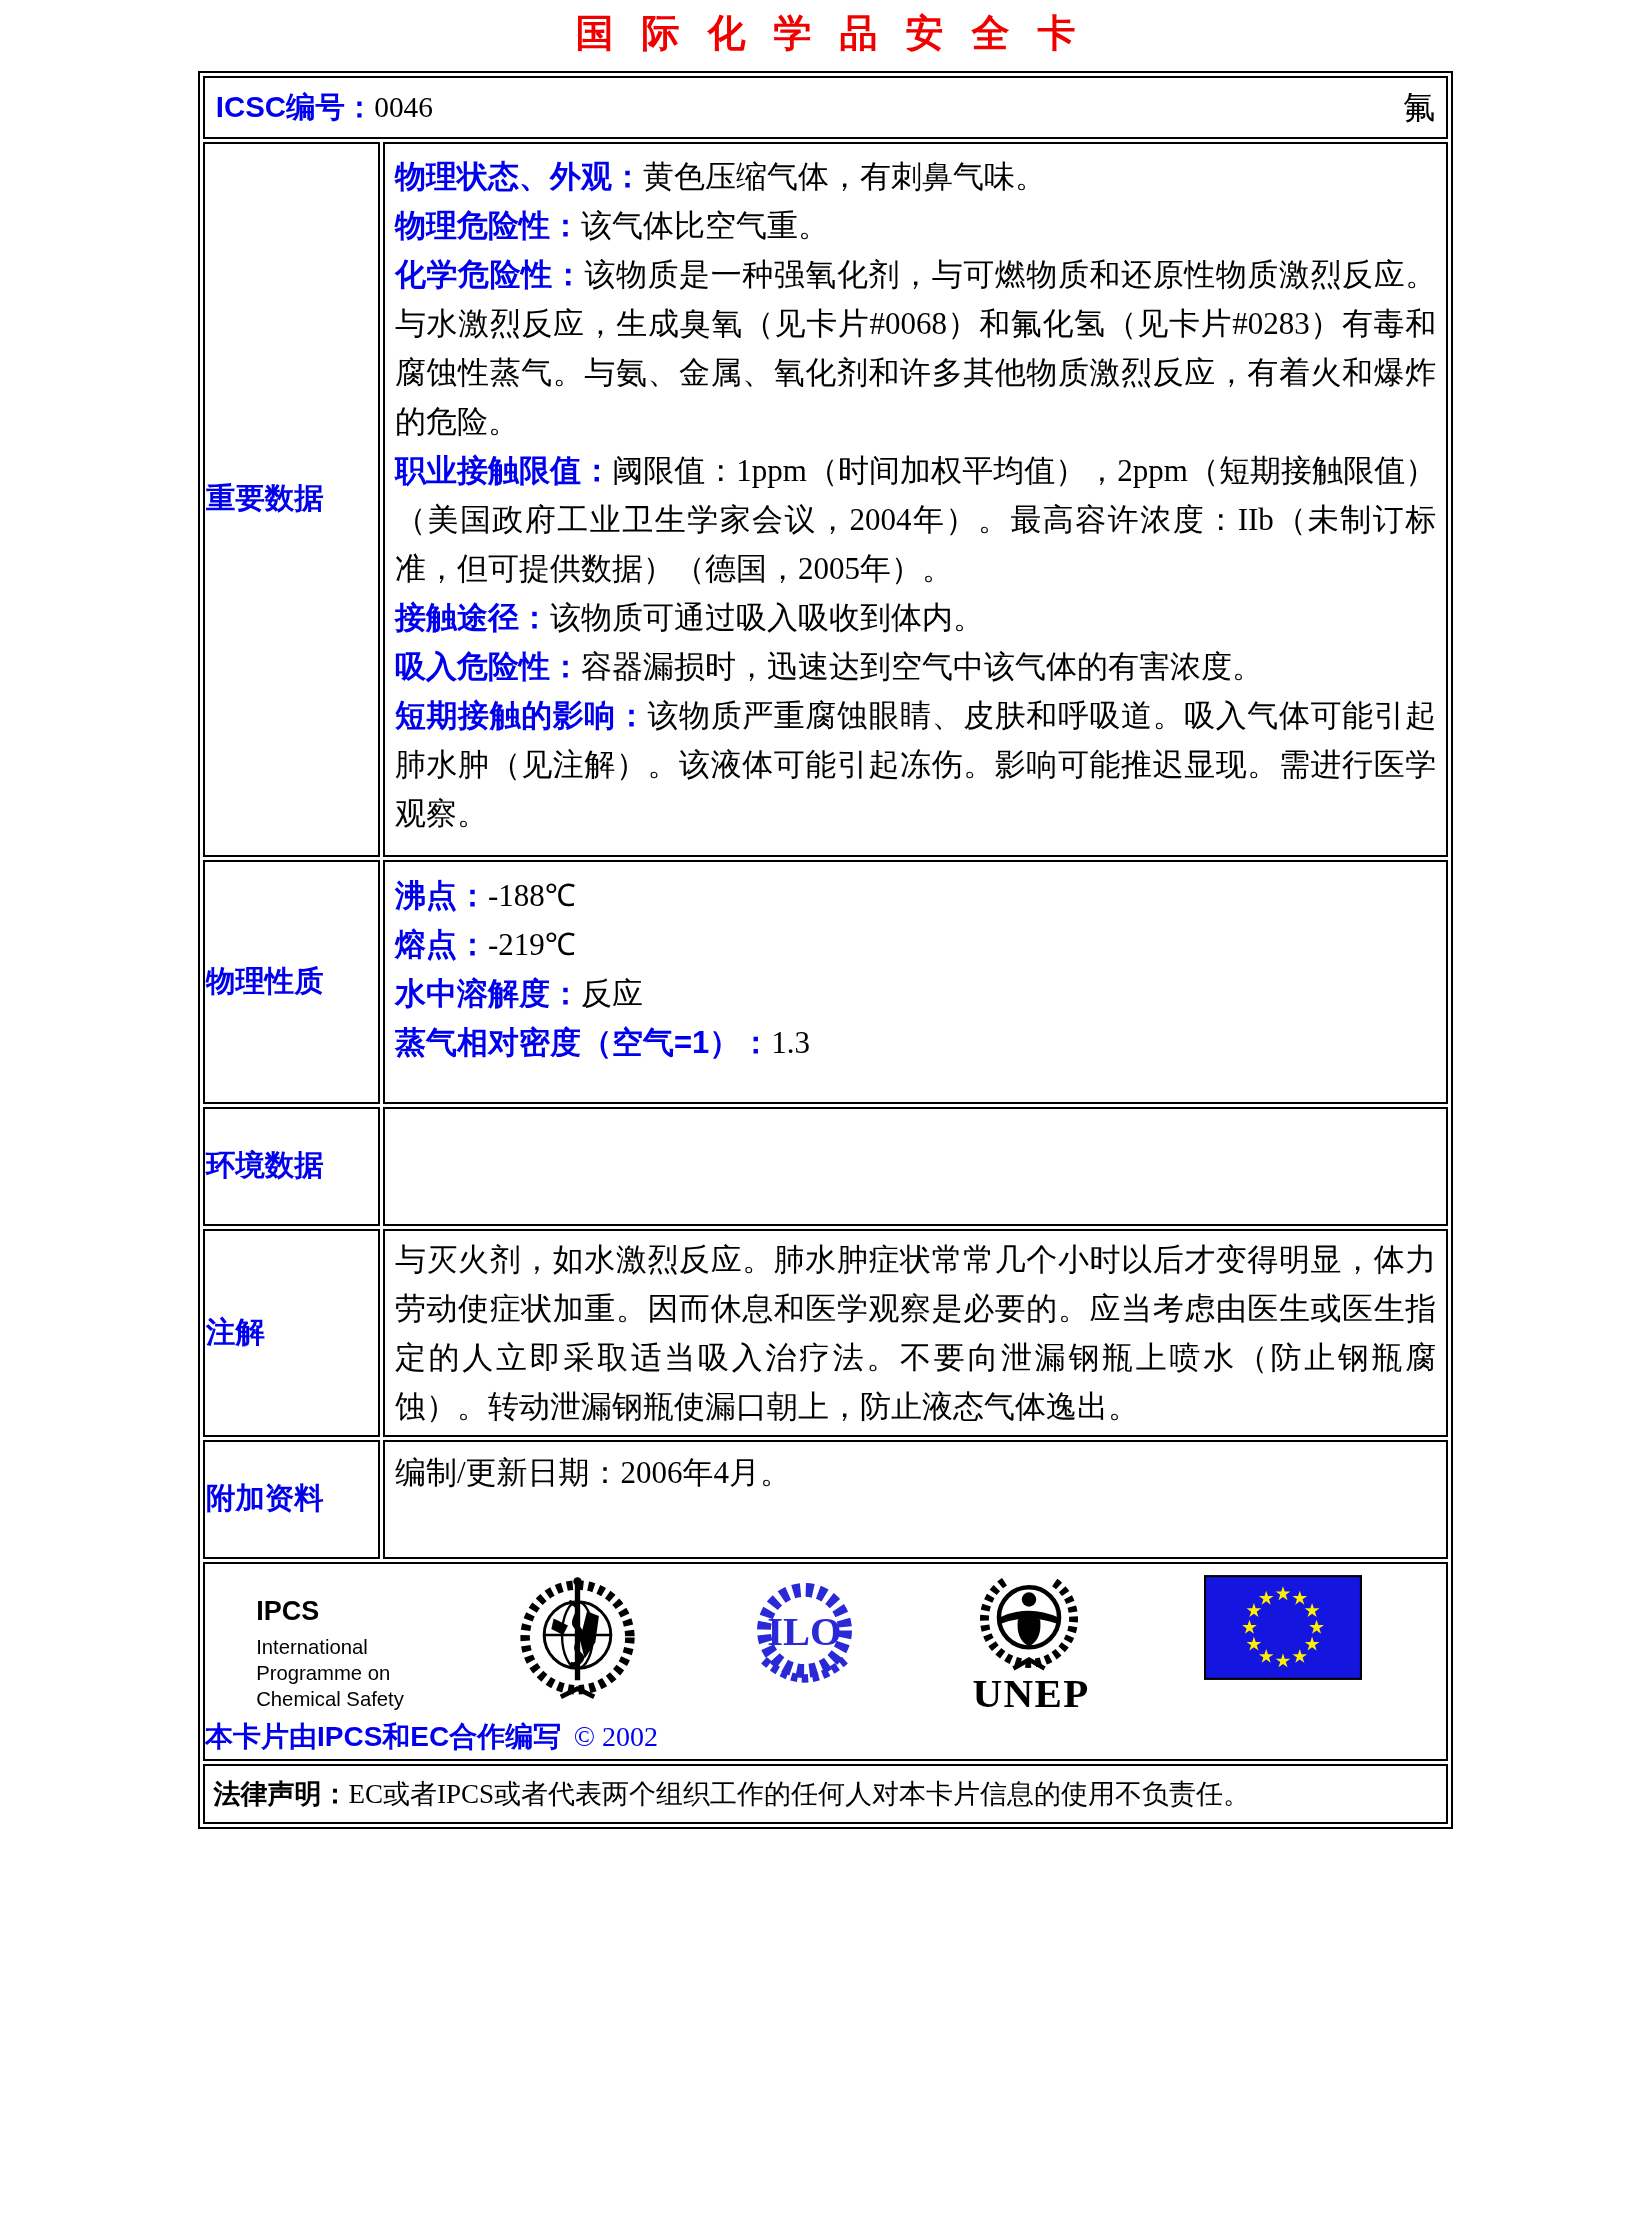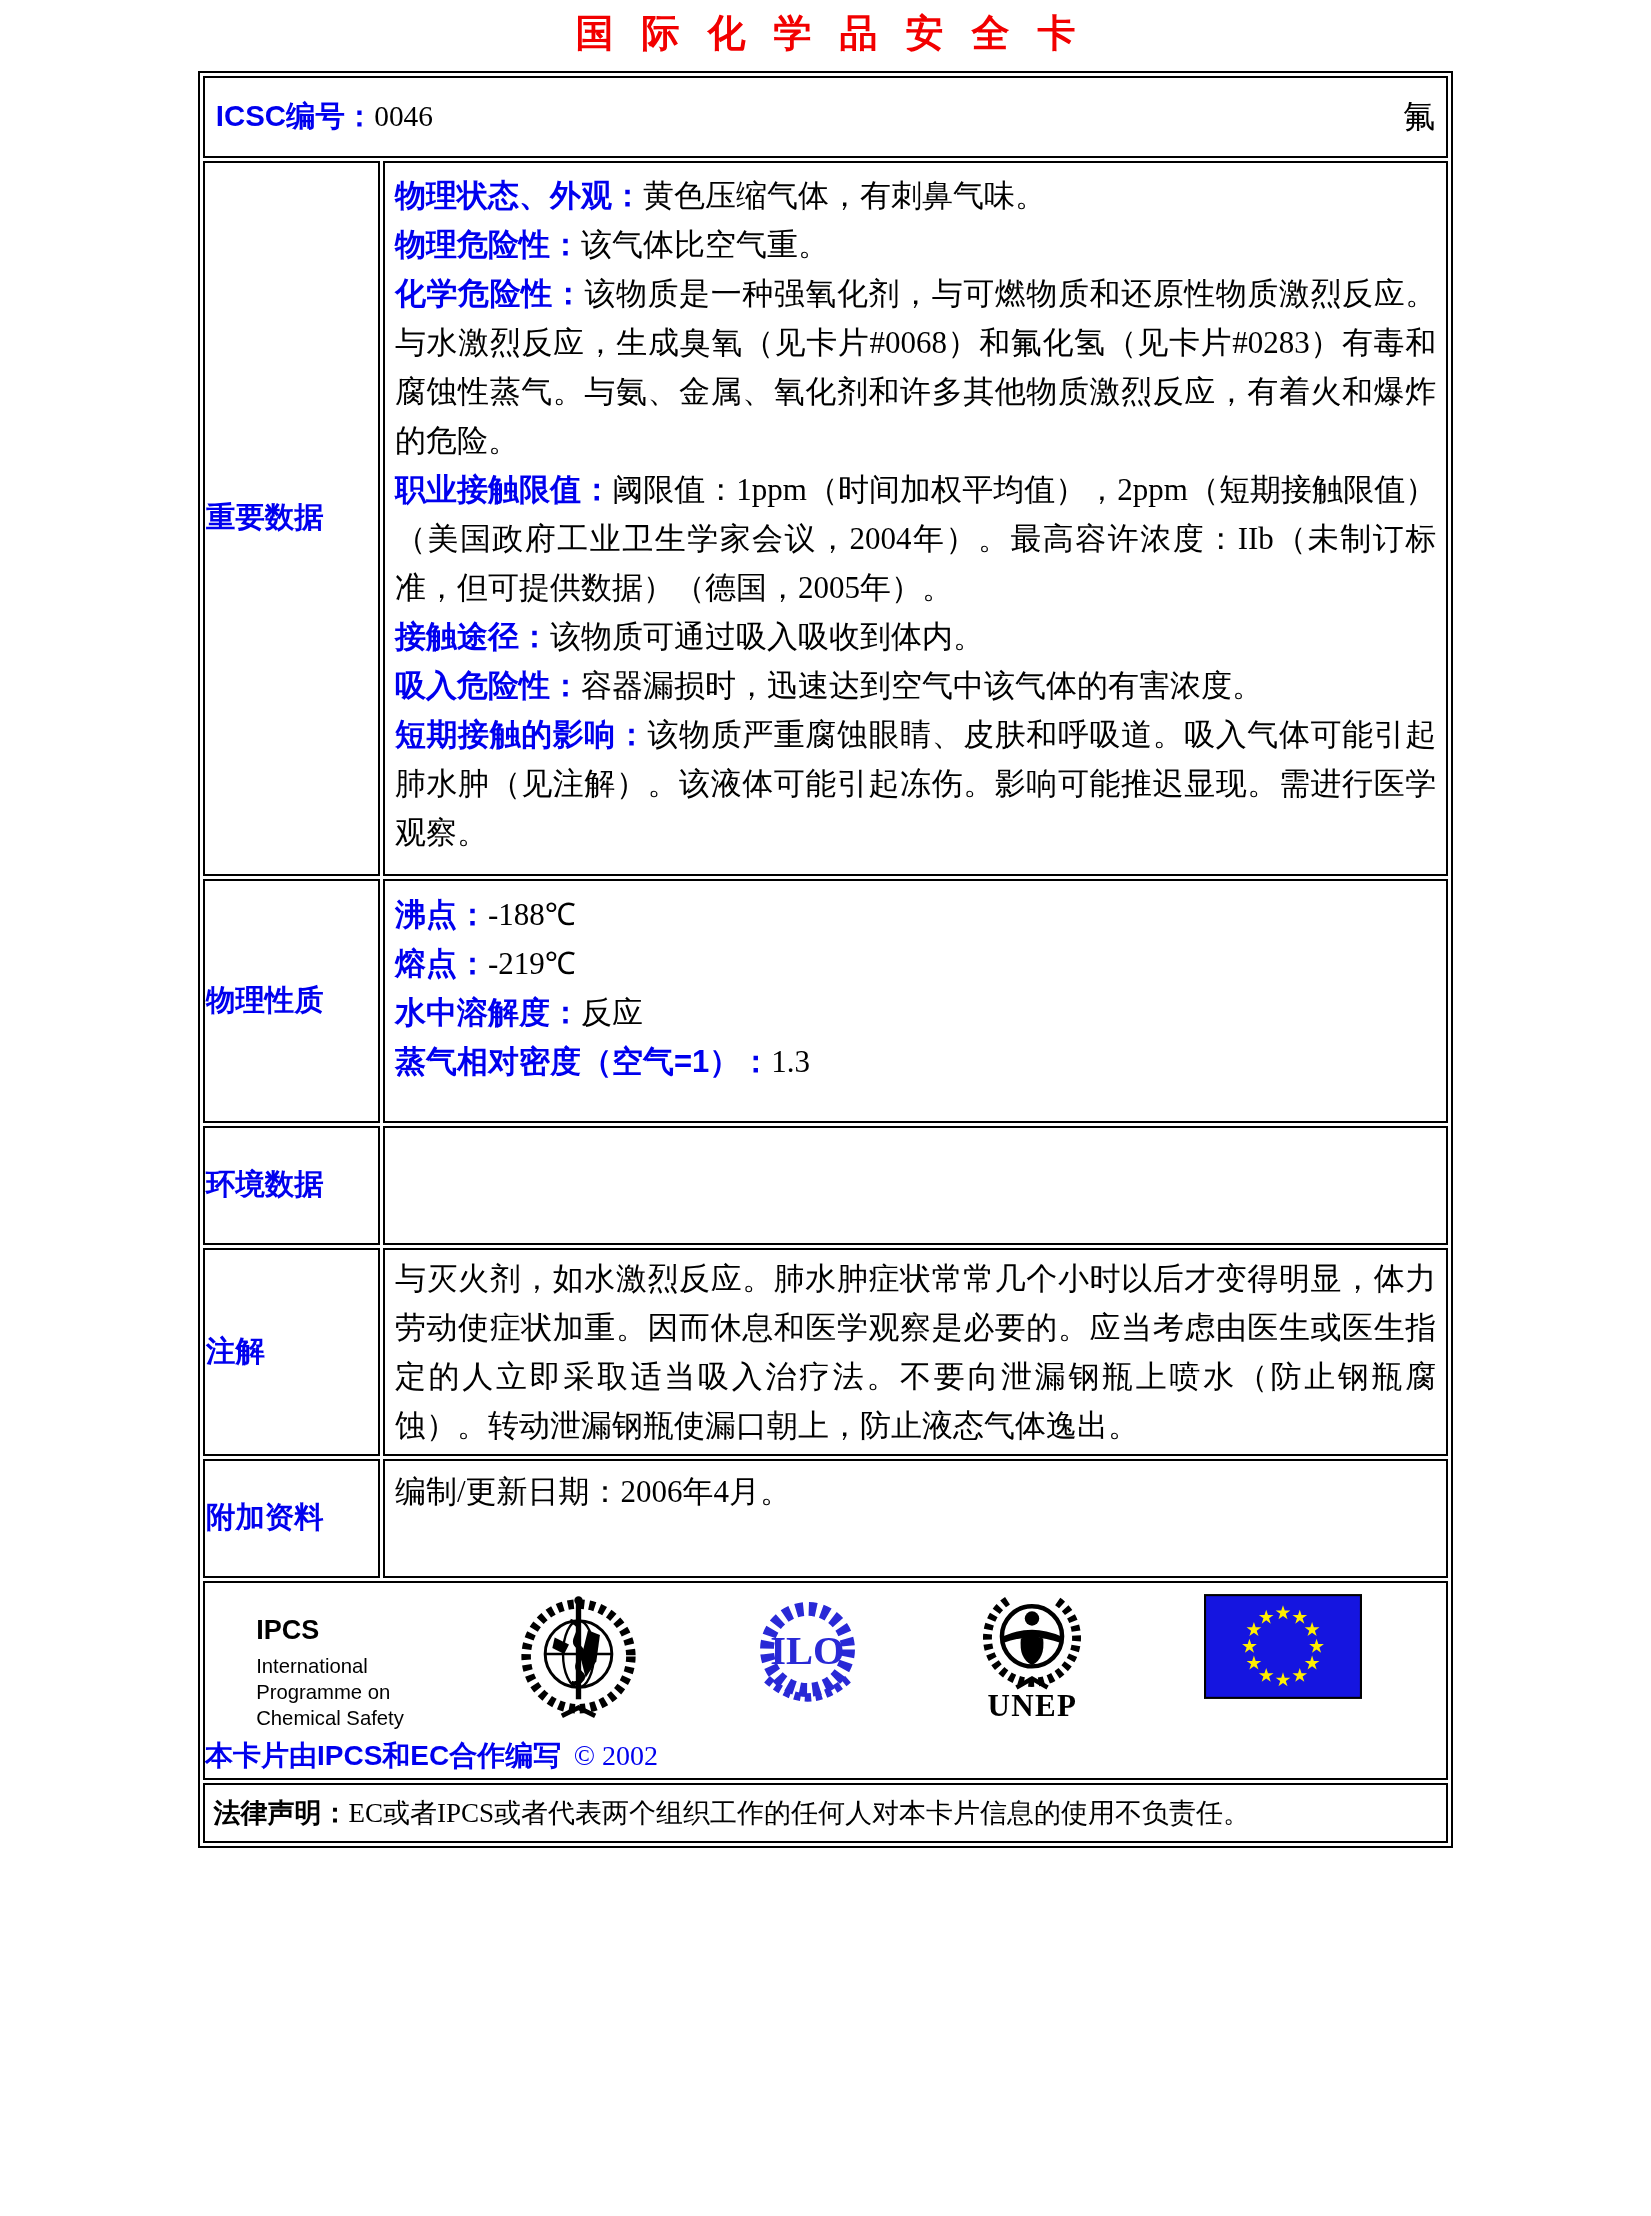--- a/index.html
+++ b/index.html
@@ -64,38 +64,38 @@
     color:#0000ee;font-family:"Liberation Sans",sans-serif;
     font-weight:bold;font-size:28px;
   }
   .caption-copy{
     font-weight:normal;font-family:"Liberation Serif",serif;
     margin-left:12.6px;
   }
   .unep-wrap{text-align:center;}
   .unep-word{
     font-family:"Liberation Serif",serif;font-weight:bold;
-    font-size:31px;letter-spacing:1.4px;margin-top:-4.2px;color:#000;
+    font-size:41px;letter-spacing:1.4px;margin-top:-4.2px;color:#000;
   }
   svg{display:block;}
 </style>
 </head>
 <body>
 
 <h1 class="page-title">国际化学品安全卡</h1>
 
 <table class="card">
   <colgroup>
       <col style="width:177px">
       <col style="width:1064px">
     </colgroup>
 
   <tbody>
       <tr>
-    <td colspan="2" style="height:82px">
+    <td colspan="2" style="height:63px">
       <div class="header-flex">
         <div>
           <span class="blabel">ICSC编号：</span><span>0046</span>
         </div>
         <div class="chem-name">氟</div>
       </div>
     </td>
   </tr>
 
   <tr>

